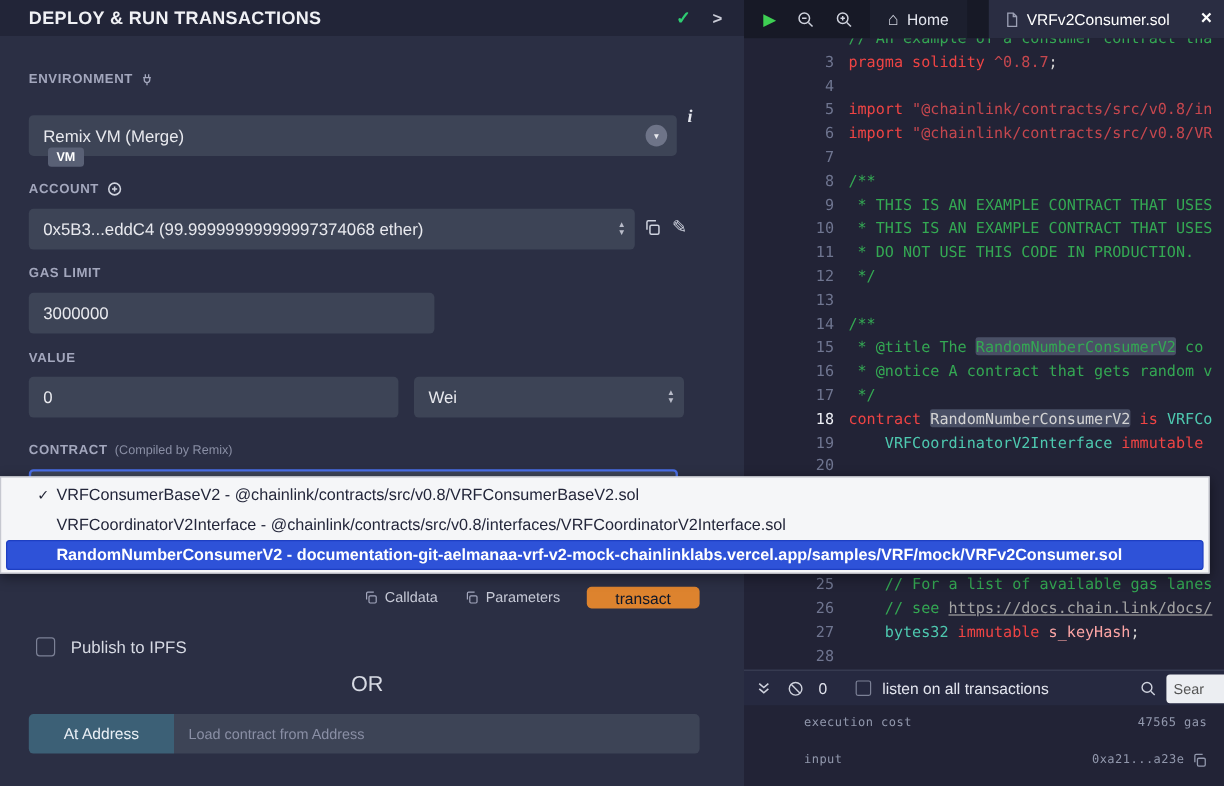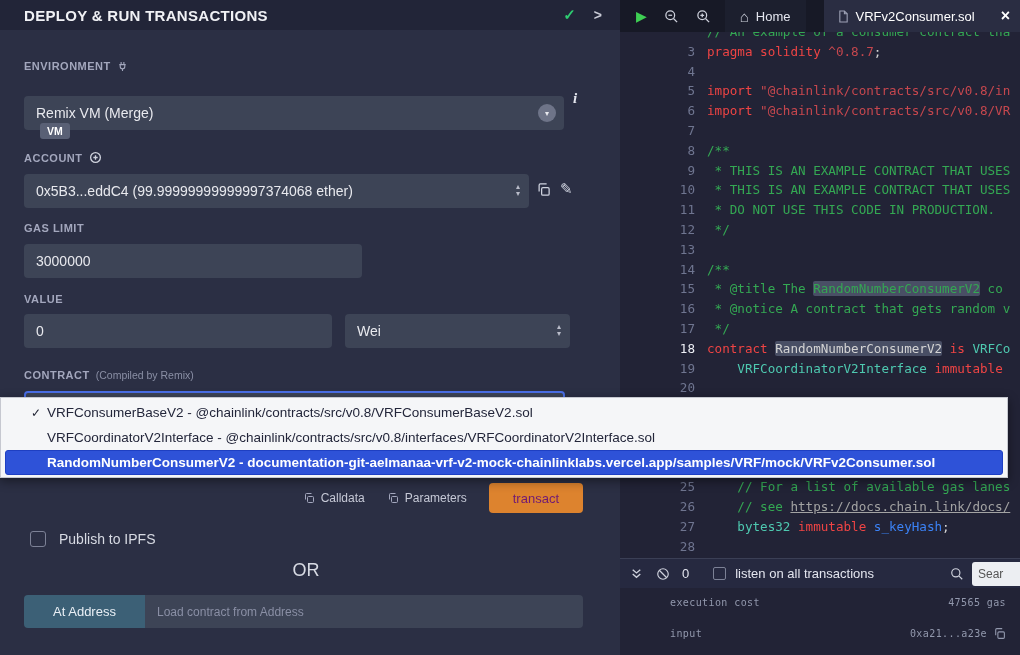--- a/index.html
+++ b/index.html
@@ -47,22 +47,22 @@
   .wei-select { top:314px; left:345px; width:225px; padding-right:36px; }
 
   
   .contract-select { position:absolute; left:24px; top:391px; width:541px; height:34px;
                      background:#3d4456; border:2px solid #4a6fe8; border-radius:4px; z-index:5; }
 
   
   .actions-row { position:absolute; left:24px; top:482px; width:559px; height:32px;
                  display:flex; justify-content:flex-end; align-items:center; gap:22px; }
   .action-item { display:flex; align-items:center; gap:6px; color:#c6c9d6; font-size:12px; cursor:pointer; }
-  .transact-btn { height:30px; padding:0 24px; background:#dd832e; border:none; border-radius:4px;
-                  color:#701a75; font-size:13px; display:flex; align-items:center; cursor:pointer;
+  .transact-btn { height:18px; padding:0 24px; background:#dd832e; border:none; border-radius:4px;
+                  color:#0f172a; font-size:13px; display:flex; align-items:center; cursor:pointer;
                   font-family:"Liberation Sans", sans-serif; }
 
   .ipfs-row { position:absolute; left:30px; top:531px; display:flex; align-items:center; gap:13px; }
   .checkbox { width:16px; height:16px; border:1.5px solid #7c8196; border-radius:3px; background:transparent; }
   .ipfs-label { color:#d7dae3; font-size:14px; }
 
   .or-label { position:absolute; left:0; top:560px; width:612px; text-align:center;
               color:#d7dae3; font-size:18px; }
 
   .at-address-row { position:absolute; left:24px; top:595px; width:559px; height:33px; display:flex; }
@@ -90,21 +90,21 @@
   .code-area { position:absolute; left:0; top:32px; right:0; bottom:97px; overflow:hidden; background:#222336; }
   .code-lines { margin-top:-10px; font-family:"DejaVu Sans Mono", monospace; font-size:12.6px; }
   .code-line { display:flex; height:19.8px; line-height:19.8px; }
   .ln { width:75px; flex:none; text-align:right; color:#6f7590; }
   .code-line.active .ln { color:#eef0f6; }
   .code-text { margin-left:12px; white-space:pre; }
   .tok-kw  { color:#ef4444; }
   .tok-str { color:#c6474e; }
   .tok-cm  { color:#34a853; }
   .tok-type{ color:#4ec9b0; }
-  .tok-id  { color:#3b82f6; }
+  .tok-id  { color:#fca5a5; }
   .tok-pl  { color:#d4d4d4; }
   .tok-url { color:#a3a3a3; text-decoration:underline; }
   .hl { background:rgba(122,132,160,.45); border-radius:2px; }
 
   
   .terminal-bar { position:absolute; left:0; top:558px; right:0; height:30px; background:#262940;
                   border-top:1px solid #3b3f55; display:flex; align-items:center; padding-left:10px; }
   .term-icon { color:#cfd2dd; display:inline-flex; cursor:pointer; }
   .term-count { color:#e3e5ee; font-size:13px; margin:0 0 0 12px; }
   .term-check { width:13px; height:13px; border:1.5px solid #7c8196; border-radius:2px; margin-left:24px; }

